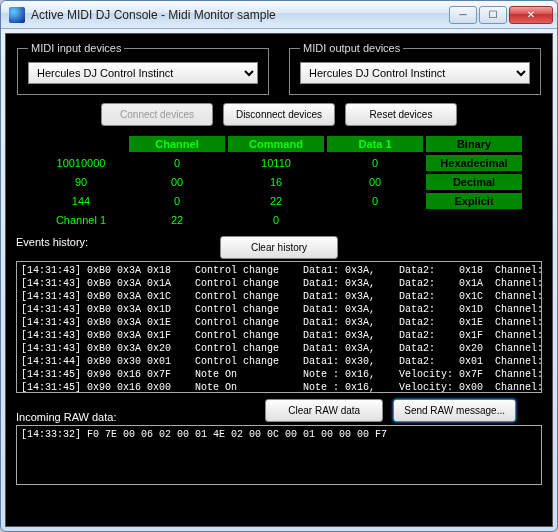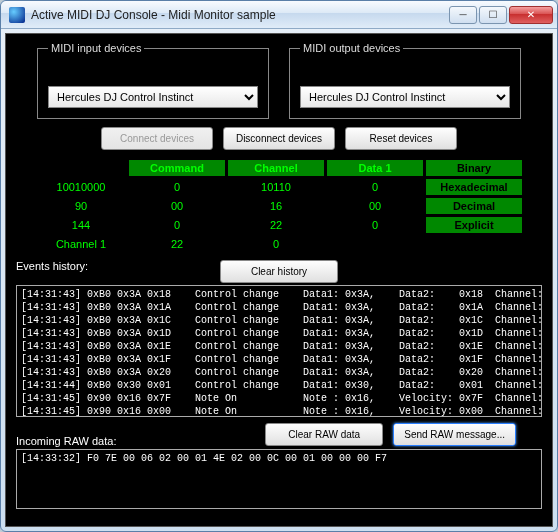--- a/index.html
+++ b/index.html
@@ -62,32 +62,31 @@
     display: flex;
     flex-direction: column;
     color: #fff;
     overflow: hidden;
   }
   .device-row { display: flex; gap: 20px; justify-content: center; margin-bottom: 8px; }
   fieldset.group {
     border: 1px solid #888;
     padding: 8px 10px 10px 10px;
     background: #000;
-    width: 232px;
+    width: 252px;
   }
   fieldset.group legend { color: #ddd; font-size: 11px; padding: 0 3px; }
   .combo {
     width: 100%;
     height: 22px;
     background: linear-gradient(to bottom, #fff, #e8e8e8);
     border: 1px solid #888;
     color: #000;
     font-size: 11px;
     padding: 2px 4px;
-    margin-top: 24px;
   }
   .btn-row { display: flex; gap: 10px; justify-content: center; margin-bottom: 10px; }
   .btn {
     height: 23px;
     min-width: 112px;
     padding: 0 10px;
     background: linear-gradient(to bottom, #fefefe, #e0e0e0);
     border: 1px solid #888;
     border-radius: 3px;
     color: #000;
@@ -177,22 +176,22 @@
     </div>
 
     <div class="btn-row">
       <button class="btn" disabled="">Connect devices</button>
       <button class="btn">Disconnect devices</button>
       <button class="btn">Reset devices</button>
     </div>
 
     <div class="grid">
       <div class="corner"></div>
+      <div class="hdr">Channel</div>
       <div class="hdr">Command</div>
-      <div class="hdr">Channel</div>
       <div class="hdr">Data 1</div>
 
       <div class="rowlbl">Binary</div>
       <div class="val">10010000</div>
       <div class="val">0</div>
       <div class="val">10110</div>
       <div class="val">0</div>
 
       <div class="rowlbl">Hexadecimal</div>
       <div class="val">90</div>

